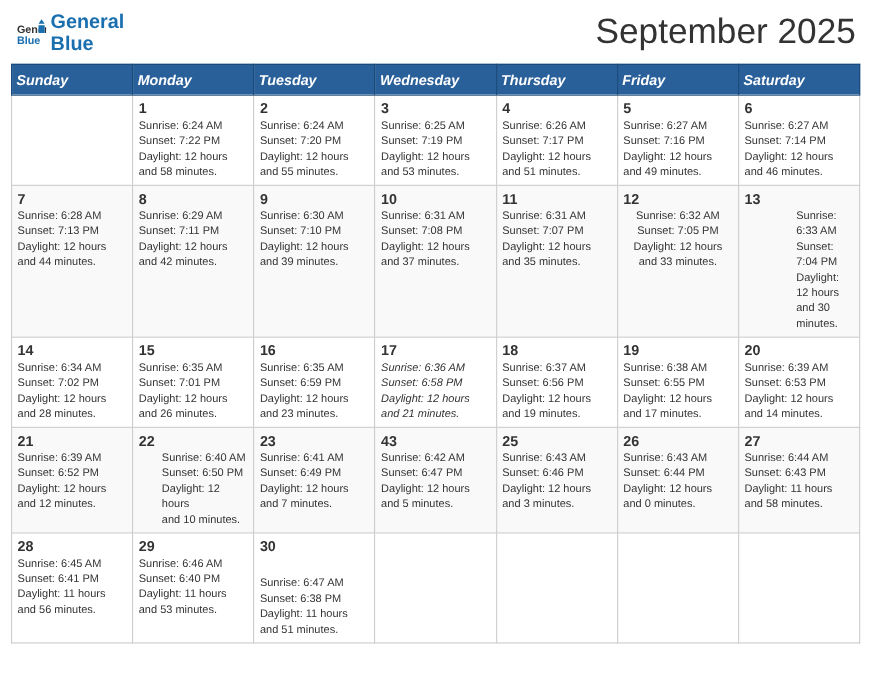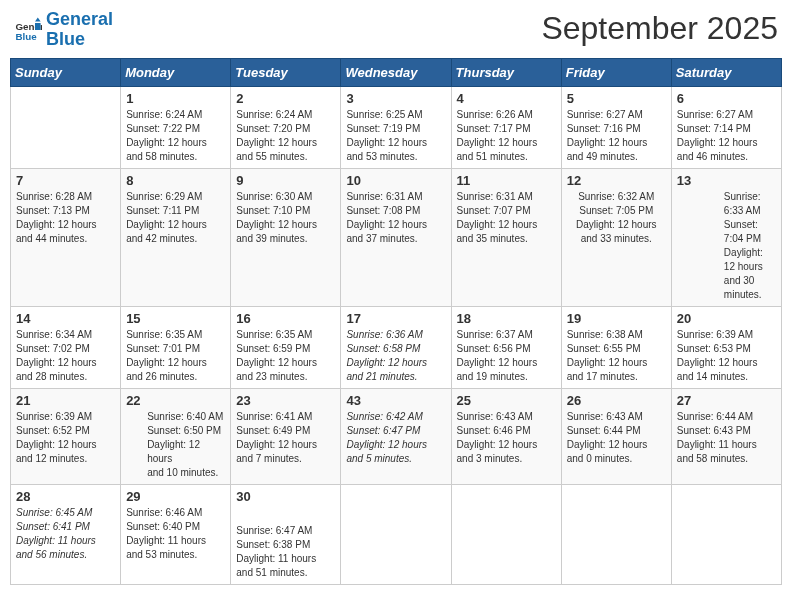--- a/index.html
+++ b/index.html
@@ -289,21 +289,21 @@
         </td>
         <td>
           <span class="day-number">23</span>
           <div class="day-info" style="white-space: pre-line;">Sunrise: 6:41 AM
 Sunset: 6:49 PM
 Daylight: 12 hours
 and 7 minutes.</div>
         </td>
         <td>
           <span class="day-number">43</span>
-          <div class="day-info" style="white-space: pre-line; font-style: italic;">Sunrise: 6:42 AM
+          <div class="day-info" style="white-space: pre-line;">Sunrise: 6:42 AM
 Sunset: 6:47 PM
 Daylight: 12 hours
 and 5 minutes.</div>
         </td>
         <td>
           <span class="day-number">25</span>
           <div class="day-info" style="white-space: pre-line;">Sunrise: 6:43 AM
 Sunset: 6:46 PM
 Daylight: 12 hours
 and 3 minutes.</div>
@@ -319,21 +319,21 @@
           <span class="day-number">27</span>
           <div class="day-info" style="white-space: pre-line;">Sunrise: 6:44 AM
 Sunset: 6:43 PM
 Daylight: 11 hours
 and 58 minutes.</div>
         </td>
       </tr>
       <tr>
         <td>
           <span class="day-number">28</span>
-          <div class="day-info" style="white-space: pre-line; font-style: italic;">Sunrise: 6:45 AM
+          <div class="day-info" style="white-space: pre-line;">Sunrise: 6:45 AM
 Sunset: 6:41 PM
 Daylight: 11 hours
 and 56 minutes.</div>
         </td>
         <td>
           <span class="day-number">29</span>
           <div class="day-info" style="white-space: pre-line;">Sunrise: 6:46 AM
 Sunset: 6:40 PM
 Daylight: 11 hours
 and 53 minutes.</div>

